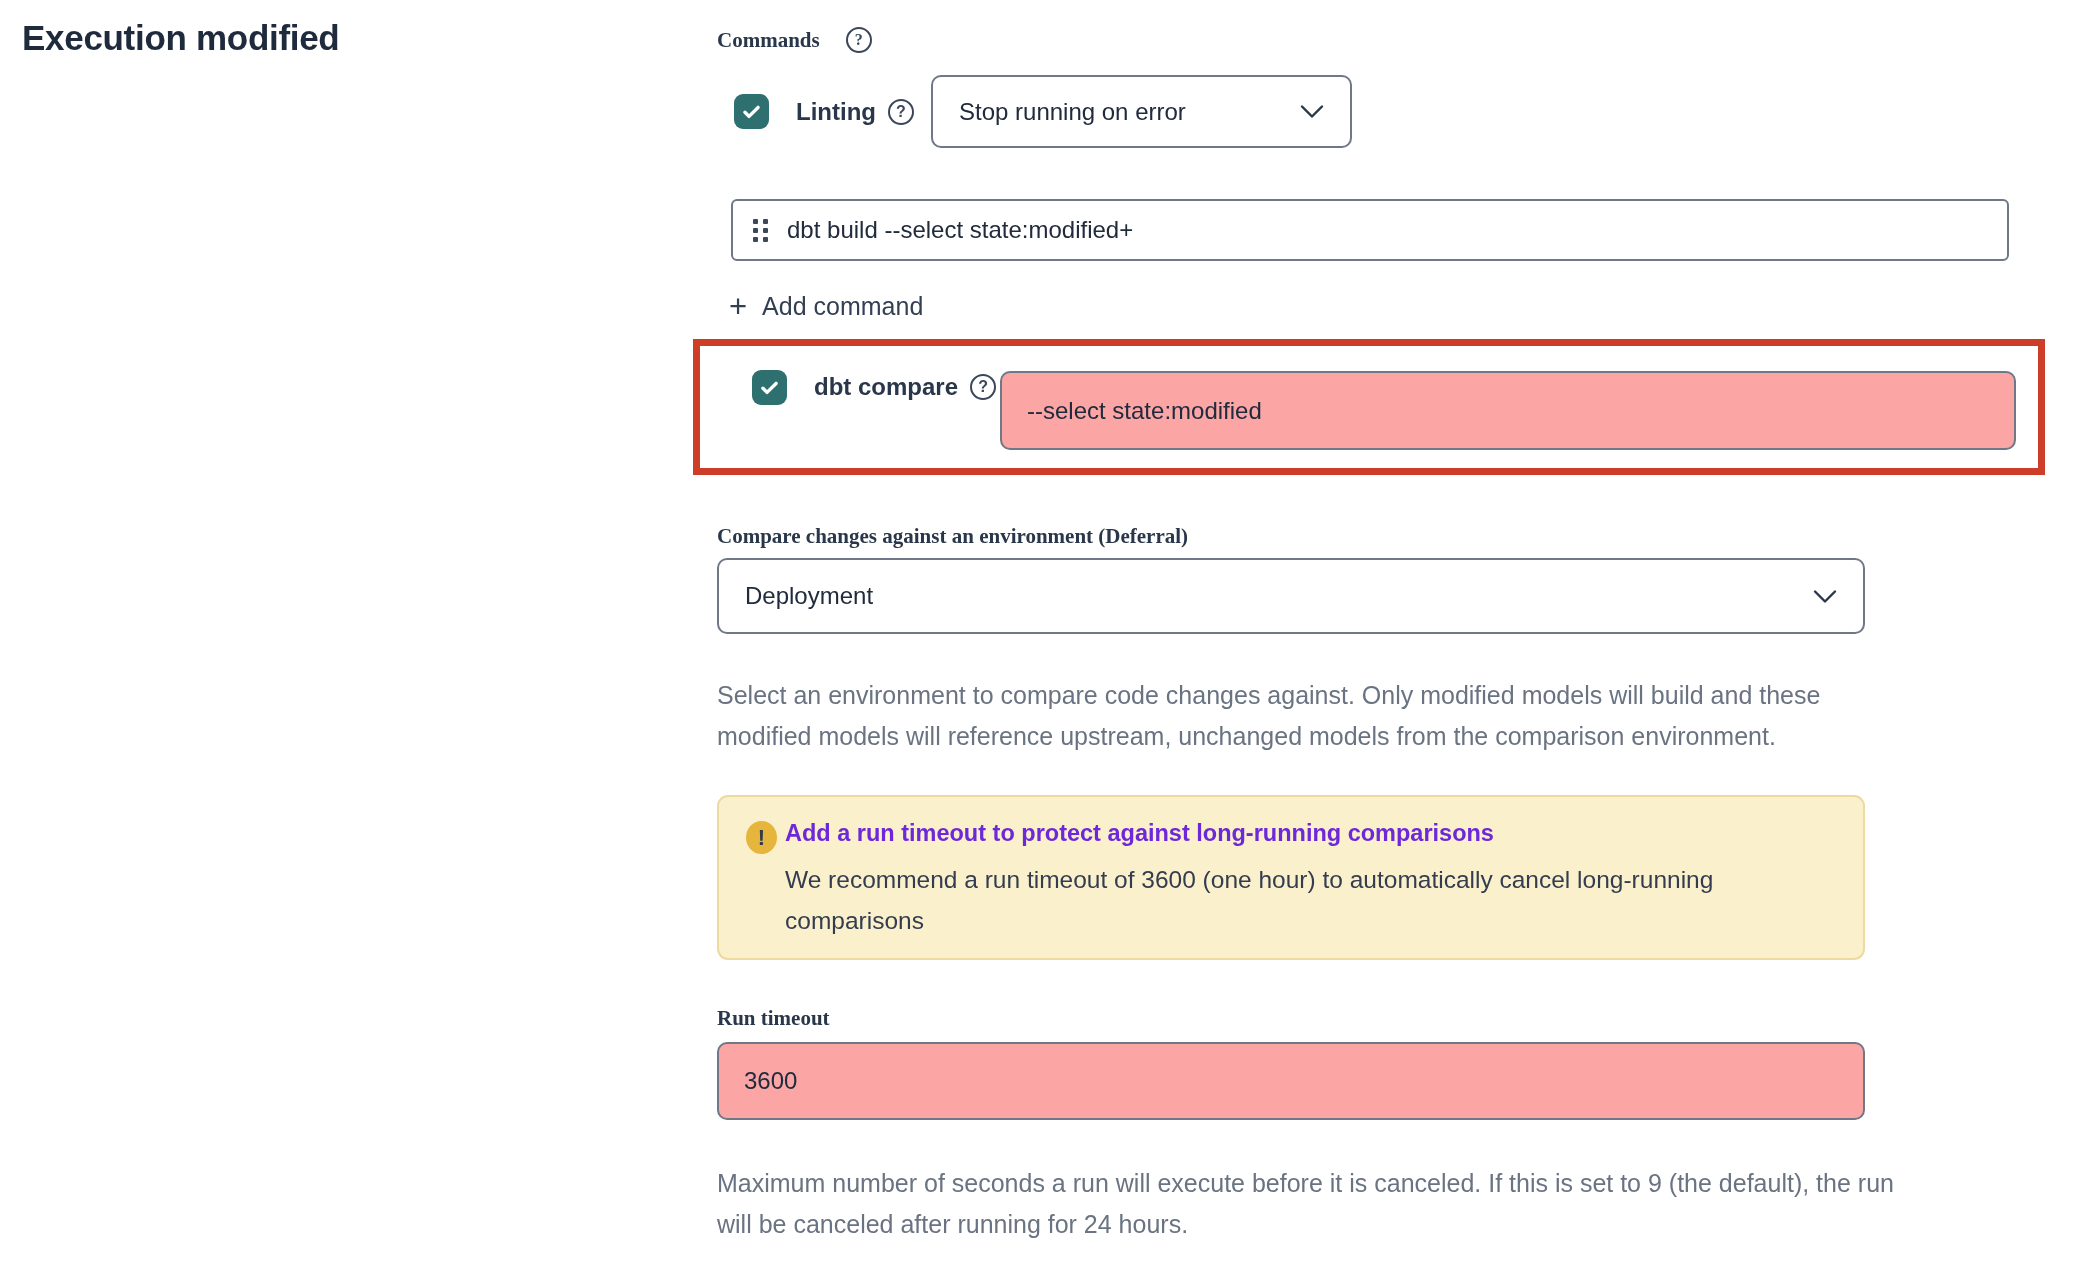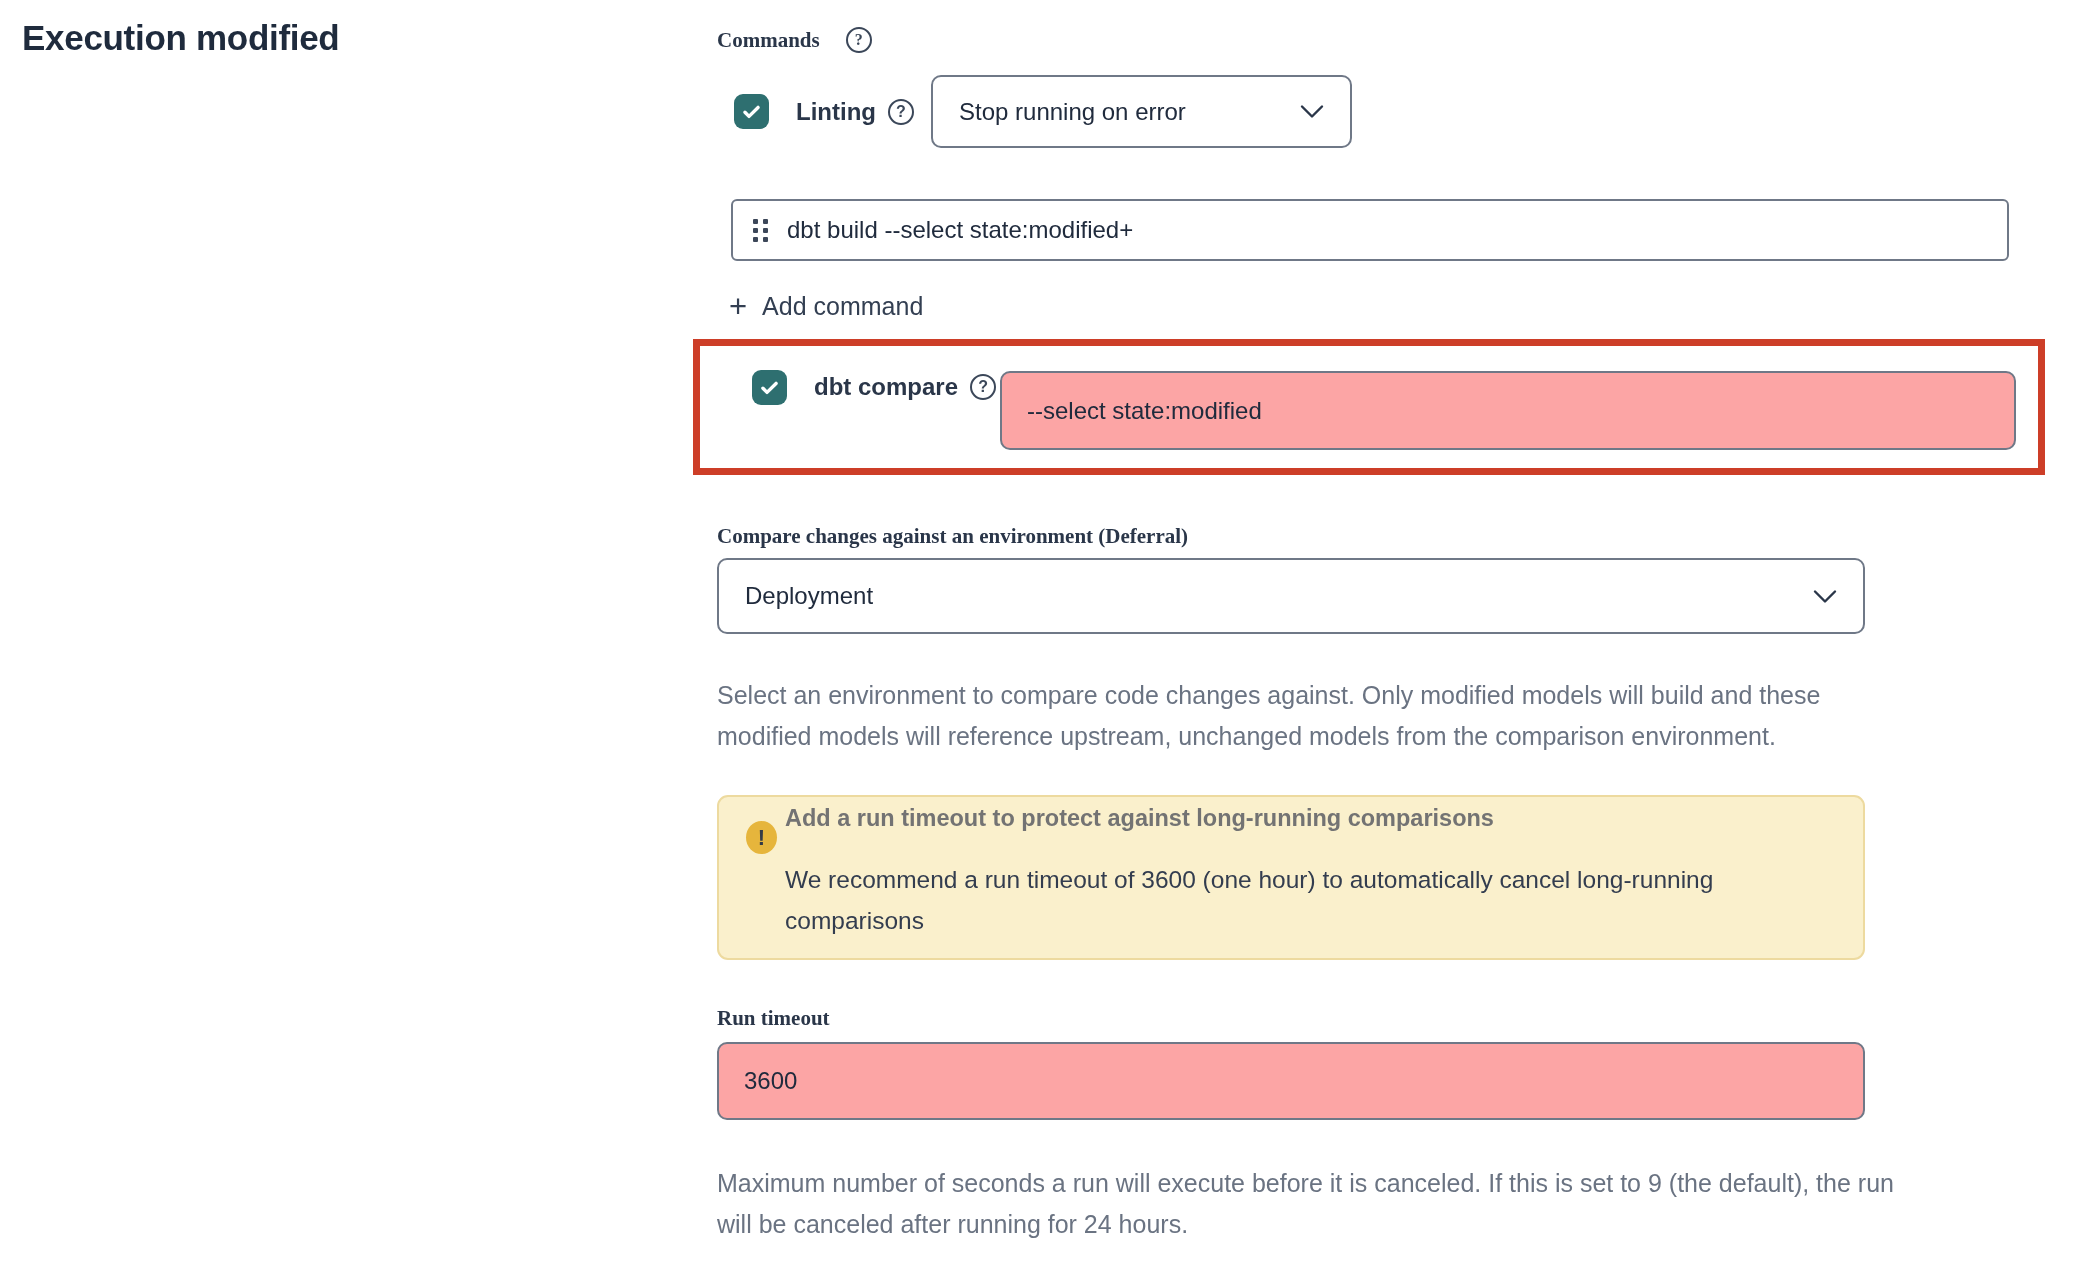--- a/index.html
+++ b/index.html
@@ -60,21 +60,21 @@
   .run-timeout-input{left:717px;top:1042px;width:1148px;height:78px;}
 
   .desc{position:absolute;font-size:25px;line-height:41px;color:var(--body-text);}
   .deferral-desc{left:717px;top:650px;width:1135px;}
   .run-timeout-desc{left:717px;top:1138px;width:1190px;}
 
   .warning-box{position:absolute;left:717px;top:795px;width:1148px;height:165px;background:var(--warning-bg);
                border:2px solid var(--warning-border);border-radius:11px;}
   .warning-icon{position:absolute;left:27px;top:24px;width:31px;height:33px;background:var(--warning-icon);border-radius:50%;
                 display:flex;align-items:center;justify-content:center;font-size:22px;font-weight:700;color:#343A46;line-height:1;}
-  .warning-title{position:absolute;left:66px;top:8px;font-size:23.5px;font-weight:700;color:#737373;}
+  .warning-title{position:absolute;left:66px;top:23px;font-size:23.5px;font-weight:700;color:#6d28d9;}
   .warning-body{position:absolute;left:66px;top:62px;width:1020px;font-size:24.5px;line-height:41px;color:#333D4F;}
 </style>
 </head>
 <body>
 
 <div class="stage">
 
   <h1 class="page-title">Execution modified</h1>
 
   <div class="section-label commands-label">

